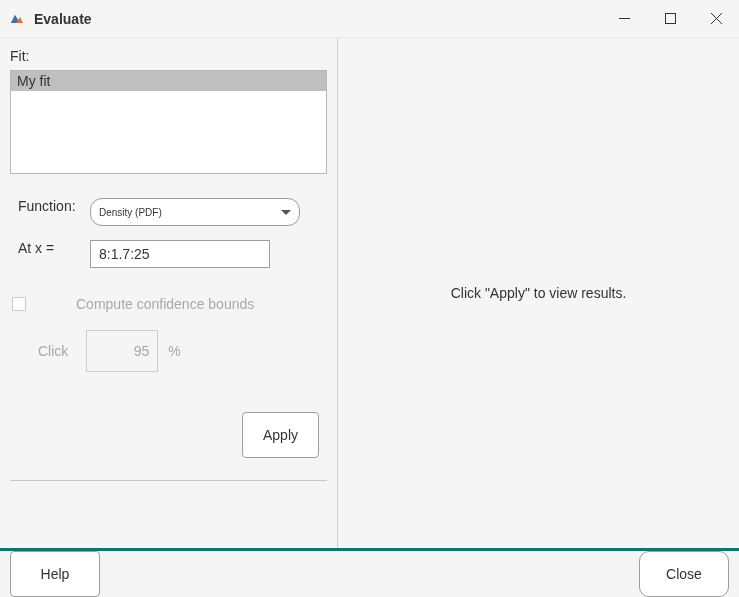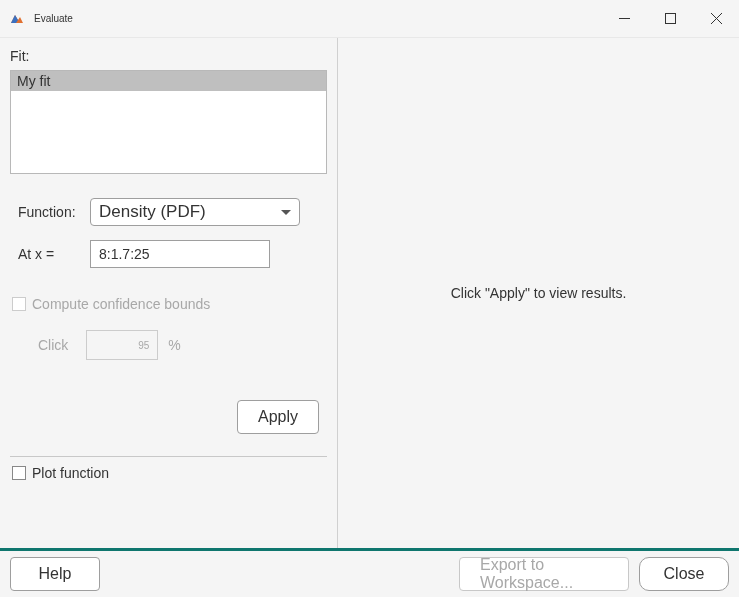--- a/index.html
+++ b/index.html
@@ -24,23 +24,24 @@
     }
     .titlebar-icon {
       width: 18px;
       height: 18px;
       margin-right: 8px;
       display: flex;
       align-items: center;
       justify-content: center;
     }
     .titlebar-title {
-      font-size: 10px;
+      font-size: 14px;
       color: #333;
       flex: 1;
+      font-weight: bold;
     }
     .titlebar-controls {
       display: flex;
     }
     .titlebar-btn {
       width: 46px;
       height: 38px;
       display: flex;
       align-items: center;
       justify-content: center;
@@ -83,40 +84,40 @@
       margin-bottom: 24px;
     }
     .fit-item {
       background: #bfbfbf;
       color: #333;
       font-size: 14px;
       padding: 2px 6px;
     }
     .form-row {
       display: flex;
-      align-items: center;
+      align-items: flex-start;
       margin-bottom: 14px;
     }
     .form-label {
       width: 80px;
       font-size: 14px;
       color: #333;
       padding-left: 8px;
     }
     .select-wrap {
       position: relative;
       width: 210px;
     }
     .select-field {
       width: 100%;
       height: 28px;
       border: 1px solid #9e9e9e;
-      border-radius: 4px;
-      background: #fff;
-      font-size: 17px;
+      border-radius: 12px;
+      background: #fff;
+      font-size: 10px;
       color: #333;
       padding: 2px 28px 2px 8px;
       display: flex;
       align-items: center;
     }
     .select-arrow {
       position: absolute;
       right: 8px;
       top: 50%;
       transform: translateY(-50%);
@@ -132,20 +133,21 @@
       padding: 2px 8px;
     }
     .checkbox-row {
       display: flex;
       align-items: center;
       margin-top: 14px;
       margin-bottom: 18px;
     }
     .checkbox-row.disabled {
       color: #a8a8a8;
+      gap: 44px;
     }
     .checkbox-box {
       width: 14px;
       height: 14px;
       border: 1px solid #bbb;
       background: #fff;
       margin-right: 6px;
       margin-left: 2px;
     }
     .checkbox-row.disabled .checkbox-box {
@@ -160,44 +162,44 @@
       margin-left: 28px;
       margin-bottom: 40px;
       color: #a8a8a8;
     }
     .level-label {
       font-size: 14px;
       margin-right: 18px;
     }
     .level-input {
       width: 72px;
-      height: 30px;
+      height: 42px;
       border: 1px solid #ccc;
       background: #f5f5f5;
       text-align: right;
       padding-right: 8px;
-      font-size: 10px;
+      font-size: 14px;
       color: #a8a8a8;
     }
     .level-pct {
       font-size: 14px;
       margin-left: 10px;
     }
     .apply-row {
       display: flex;
       justify-content: flex-end;
       padding-right: 8px;
       margin-bottom: 16px;
     }
     .btn {
-      height: 34px;
+      height: 46px;
       border: 1px solid #9e9e9e;
       border-radius: 4px;
       background: #fff;
-      font-size: 16px;
+      font-size: 14px;
       color: #333;
       padding: 0 20px;
       display: flex;
       align-items: center;
       justify-content: center;
       cursor: pointer;
     }
     .btn.disabled {
       color: #a8a8a8;
       border-color: #c8c8c8;
@@ -306,30 +308,25 @@
       <input class="level-input" type="text" disabled="" value="95" style="">
       <div class="level-pct">%</div>
     </div>
 
     <div class="apply-row">
       <div class="btn">Apply</div>
     </div>
 
     <div class="separator"></div>
 
-    <div class="plot-row">
-      <div class="checkbox-box"></div>
-      <div class="checkbox-label">Plot function</div>
-    </div>
   </div>
 
   <div class="right-panel">
     <div>Click "Apply" to view results.</div>
   </div>
 </div>
 
 <div class="bottom-bar">
   <div class="btn help">Help</div>
   <div class="bottom-right">
-    <div class="btn export disabled">Export to Workspace...</div>
     <div class="btn close">Close</div>
   </div>
 </div>
 
 </body></html>

